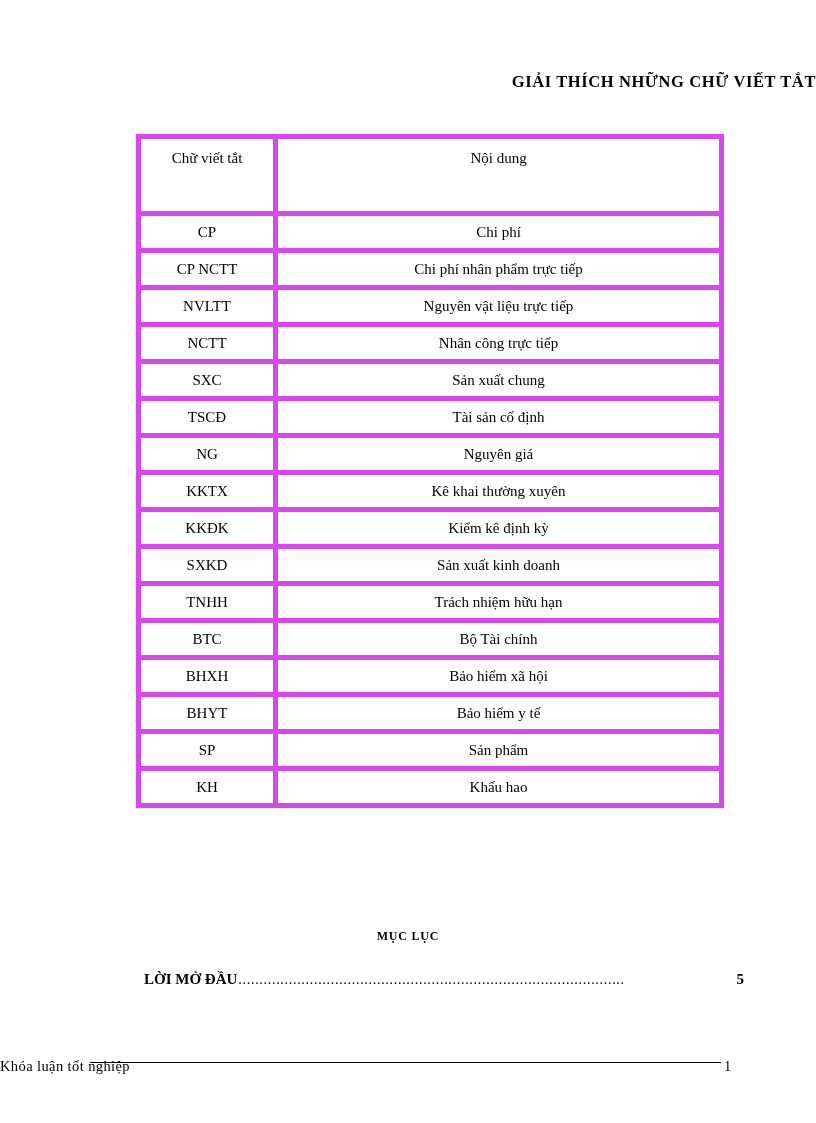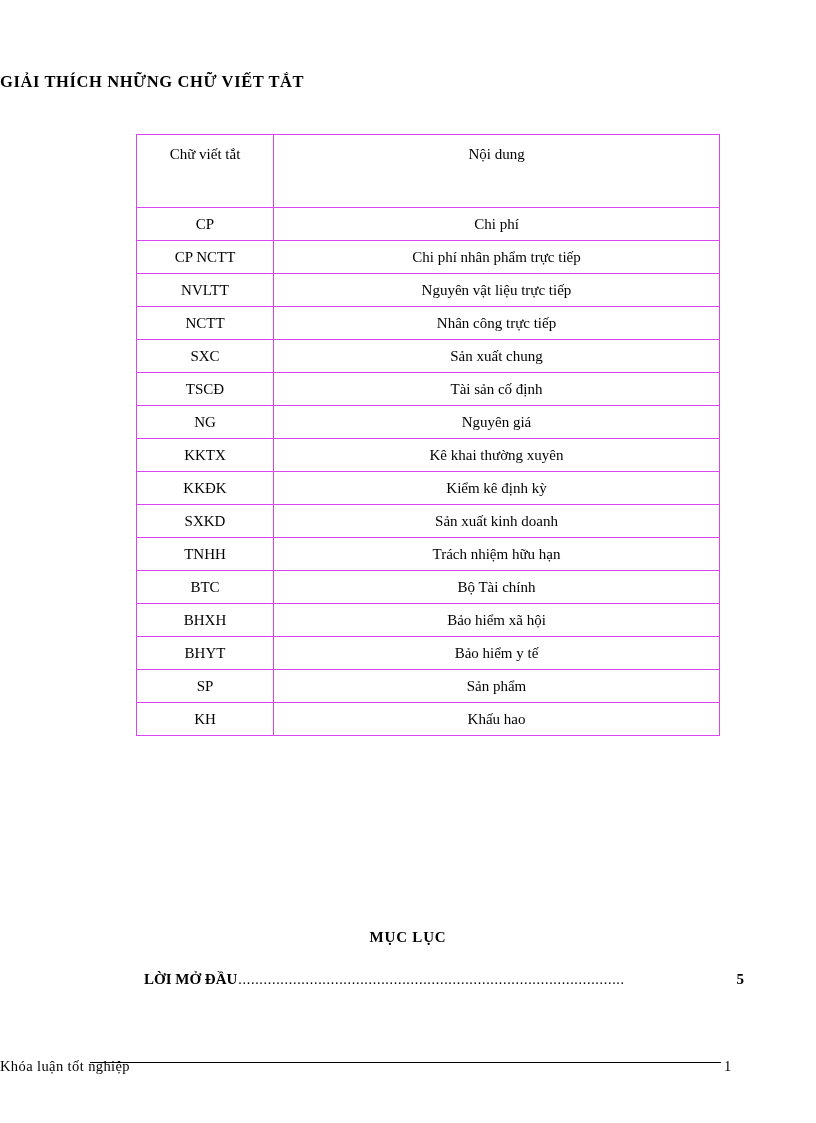--- a/index.html
+++ b/index.html
@@ -17,56 +17,56 @@
   }
   .page {
     position: absolute;
     inset: 0;
   }
   .doc-title {
     position: absolute;
     top: 72px;
     left: 0;
     width: 816px;
-    text-align: left;
+    text-align: right;
     font-size: 16.5px;
     font-weight: bold;
     letter-spacing: 0.6px;
   }
   table.abbr-table {
     position: absolute;
     top: 134px;
     left: 136px;
     width: 583px;
     border-collapse: collapse;
     table-layout: fixed;
   }
   table.abbr-table td {
-    border: 1px solid #d946ef;
+    border: 5px solid #d946ef;
     font-size: 15px;
     text-align: center;
     vertical-align: middle;
     padding: 4px 2px;
     height: 24px;
     line-height: 1.25;
   }
   table.abbr-table col.c1 { width: 137px; }
   table.abbr-table col.c2 { width: 446px; }
   table.abbr-table tr.header-row td {
     height: 58px;
     vertical-align: top;
     padding-top: 10px;
   }
   .toc-title {
     position: absolute;
     top: 929px;
     left: 0;
     width: 816px;
     text-align: center;
-    font-size: 15px;
+    font-size: 12px;
     font-weight: bold;
     letter-spacing: 0.8px;
   }
   .toc-row {
     position: absolute;
     top: 971px;
     left: 144px;
     width: 600px;
     display: flex;
     align-items: flex-end;

